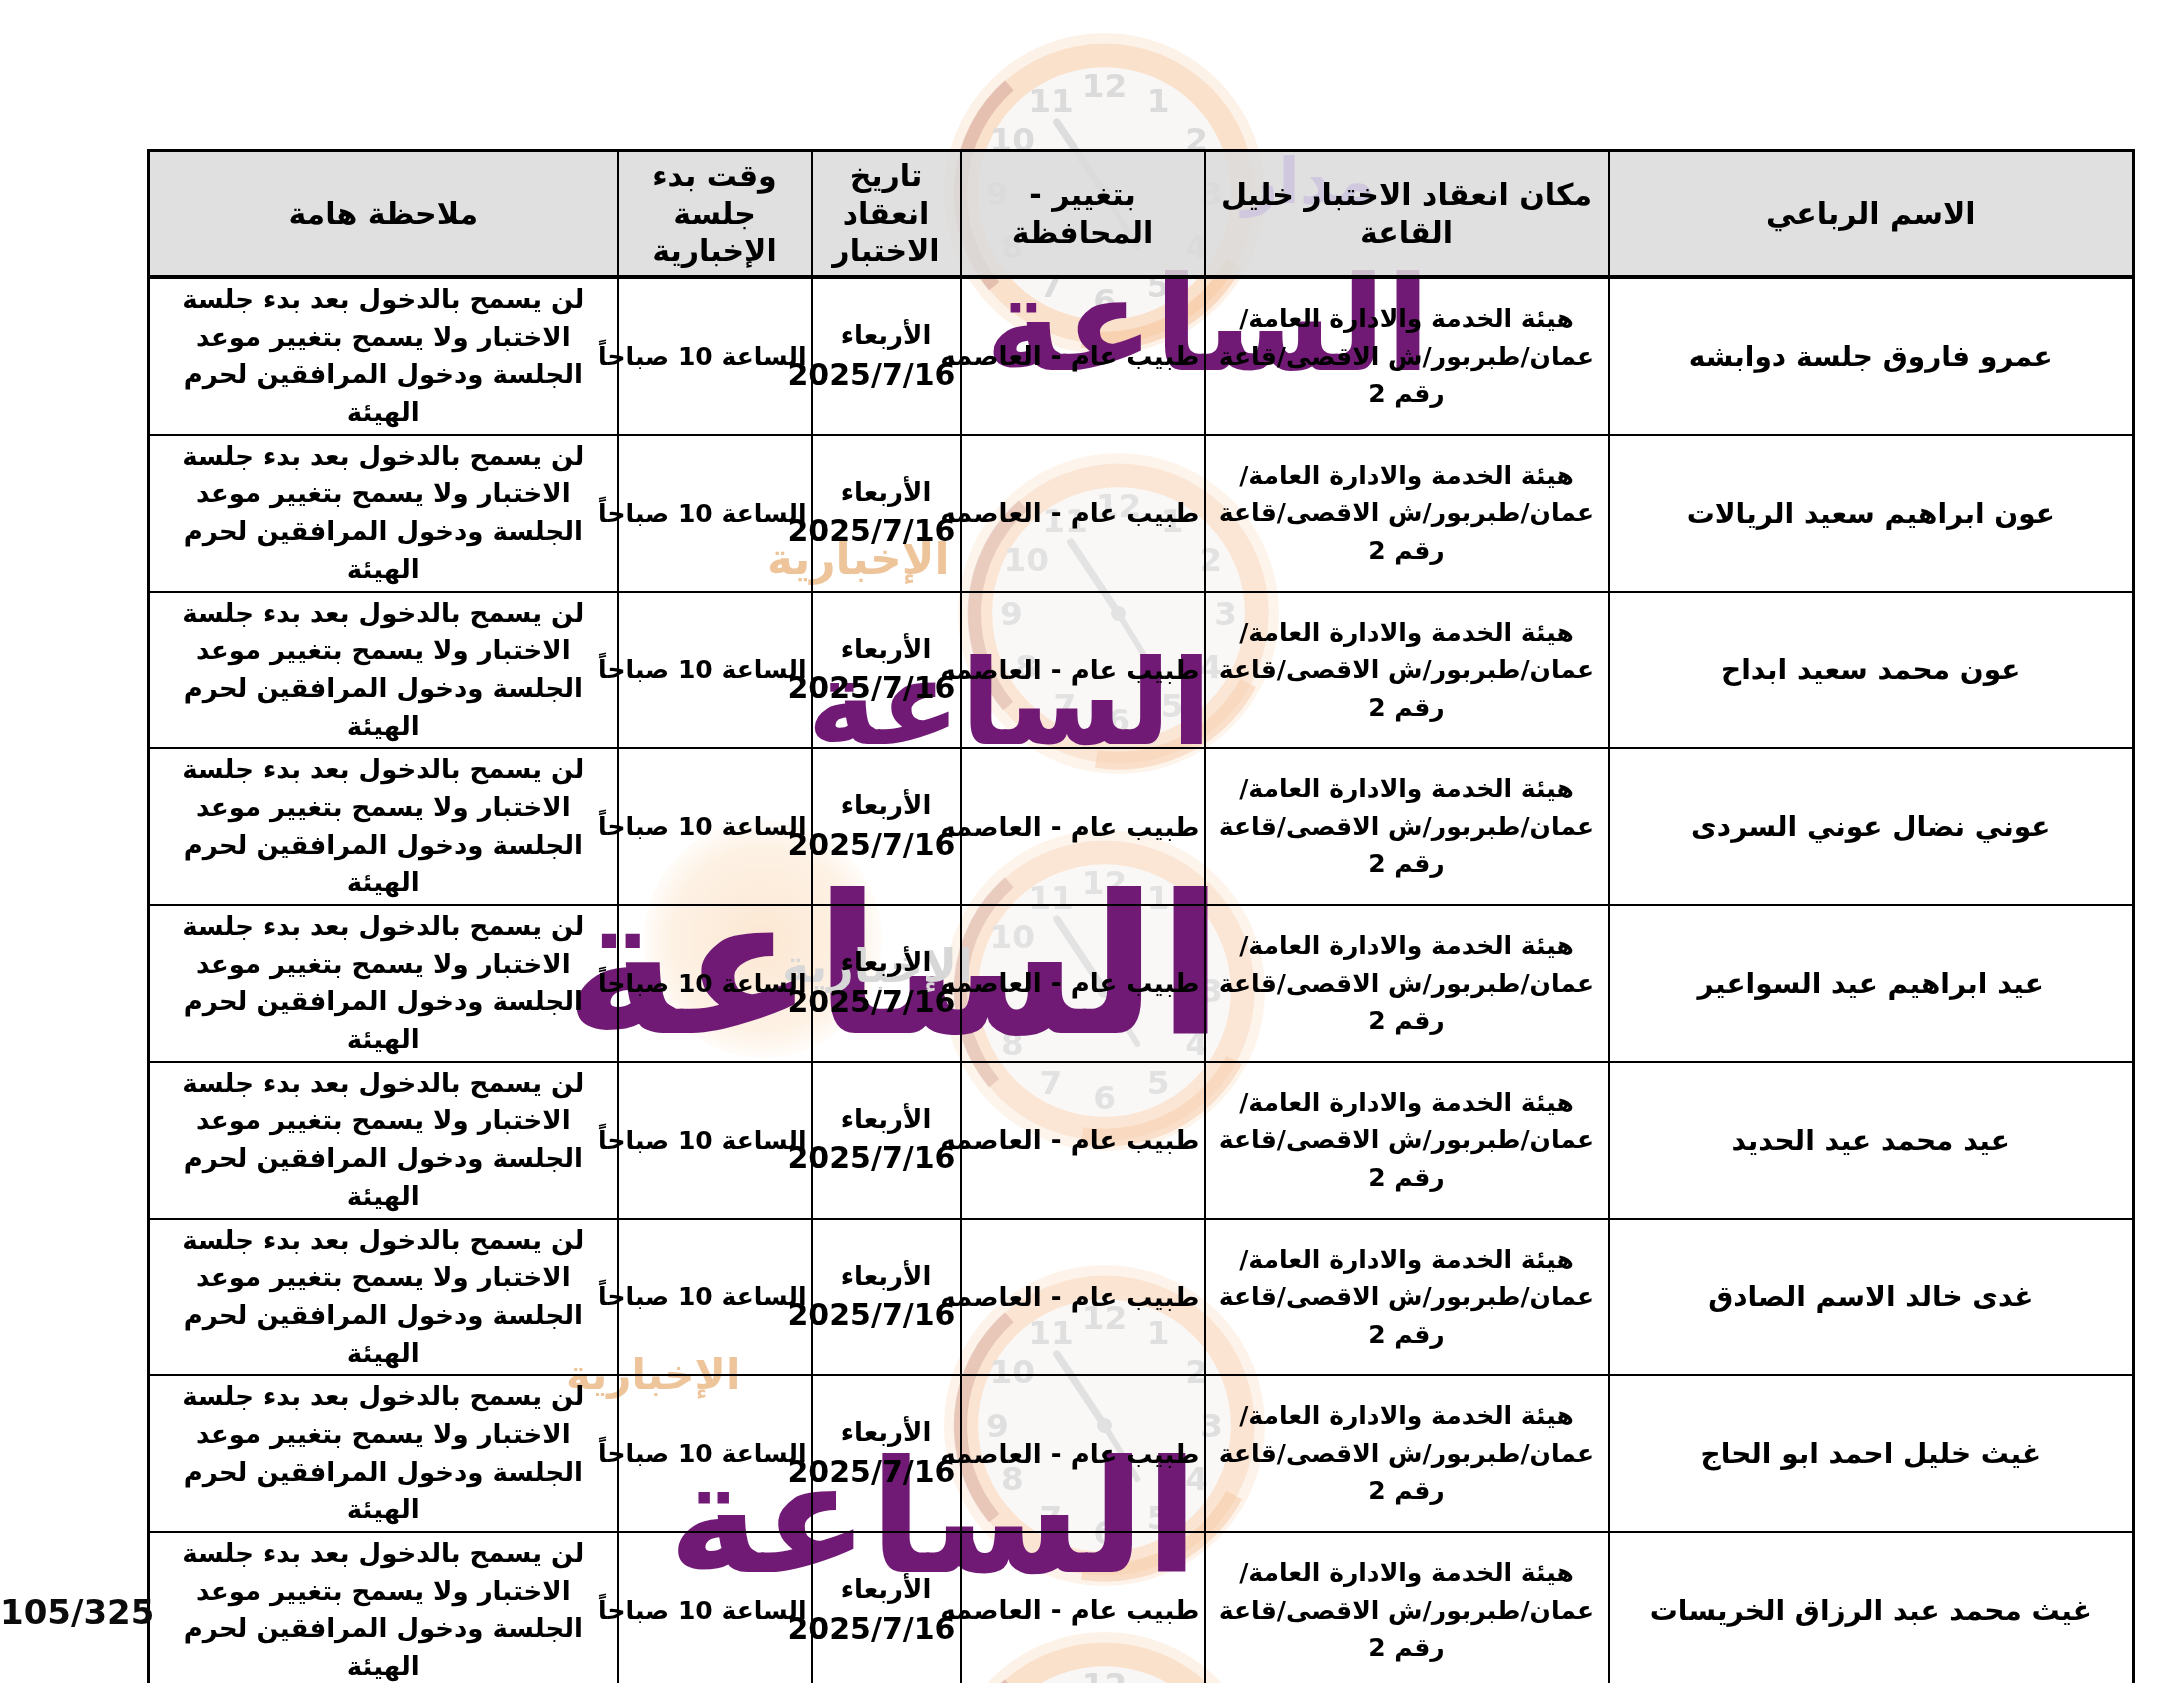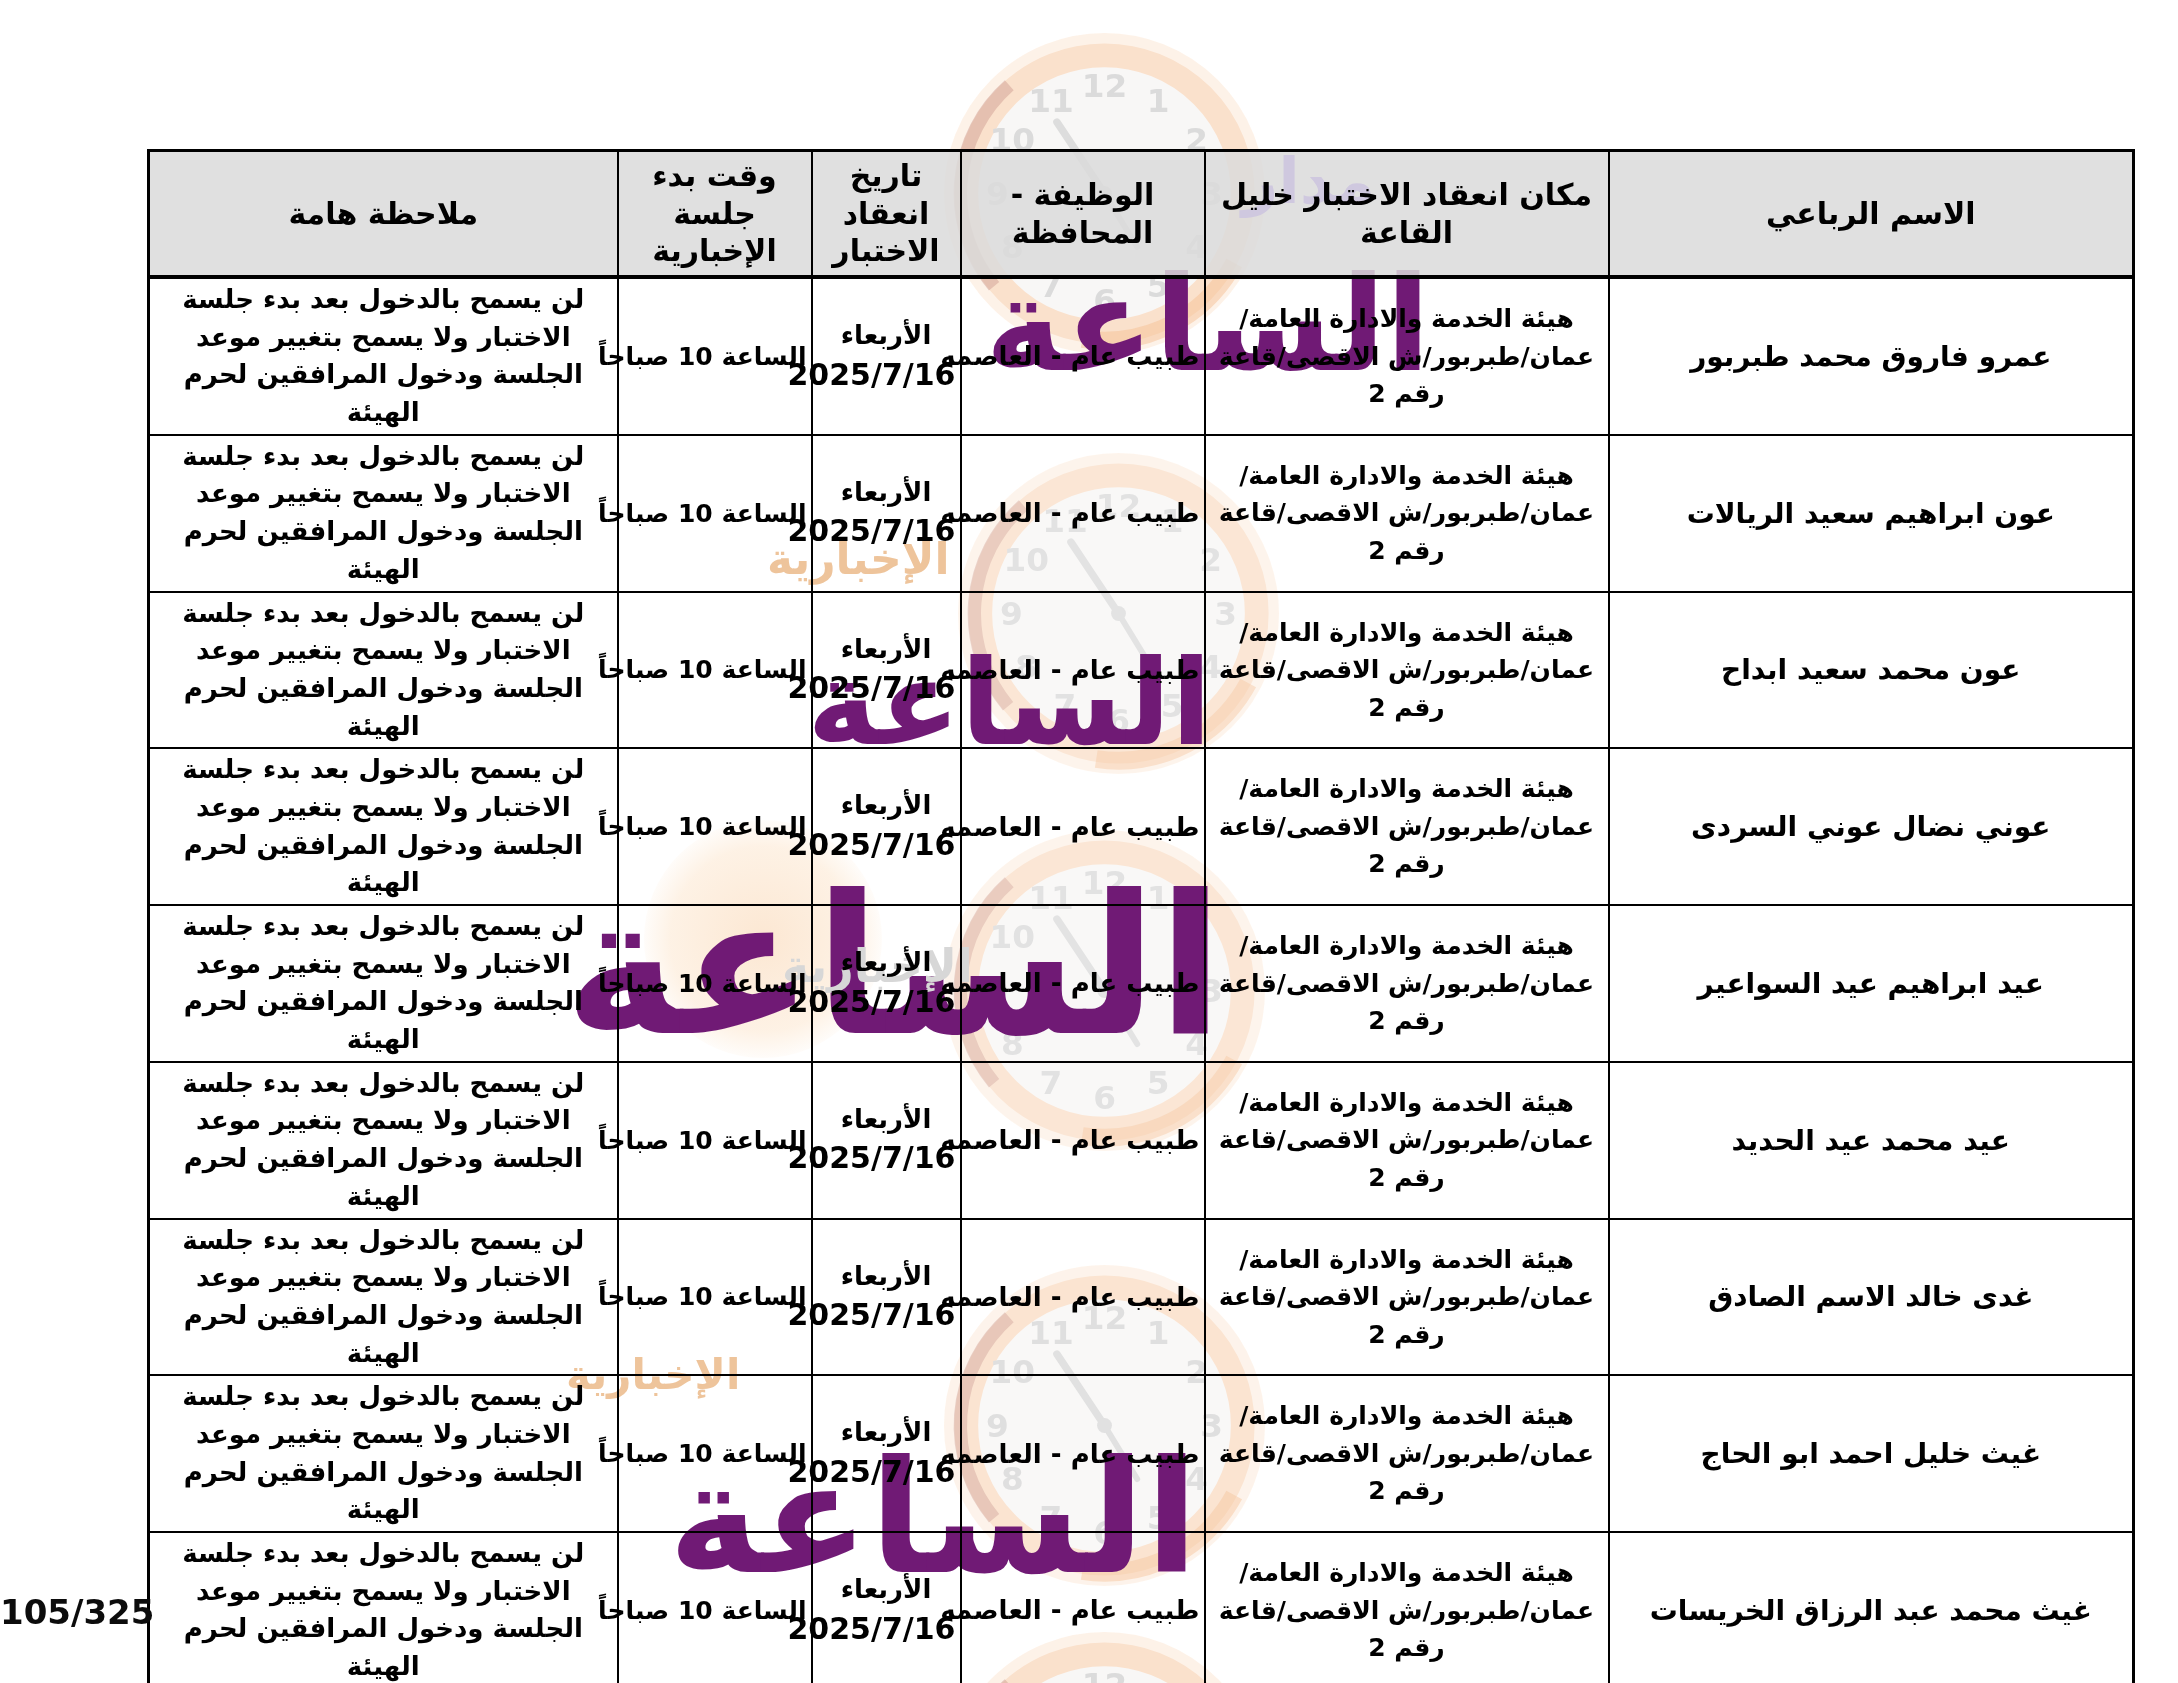--- a/index.html
+++ b/index.html
@@ -142,29 +142,29 @@
           <col style="width:404px">
           <col style="width:244px">
         <col style="width:149px">
           <col style="width:194px">
           <col style="width:469px">
       </colgroup>
       <thead>
         <tr>
           <th>الاسم الرباعي</th>
           <th>مكان انعقاد الاختبار خليل القاعة</th>
-          <th>الوظيفة - المحافظة</th>
+          <th>بتغيير - المحافظة</th>
           <th>تاريخ انعقاد الاختبار</th>
           <th>وقت بدء جلسة الإخبارية</th>
           <th>ملاحظة هامة</th>
         </tr>
       </thead>
       <tbody>
         <tr>
-          <td class="c-name">عمرو فاروق محمد طبربور</td>
+          <td class="c-name">عمرو فاروق جلسة دوابشه</td>
           <td class="c-loc">هيئة الخدمة والادارة العامة/عمان/طبربور/ش الاقصى/قاعة رقم 2</td>
           <td class="c-job">طبيب عام - العاصمه</td>
           <td class="c-date"><span>الأربعاء</span><br><span class="date-num" dir="ltr">2025/7/16</span></td>
           <td class="c-time">الساعة 10 صباحاً</td>
           <td class="c-note">لن يسمح بالدخول بعد بدء جلسة الاختبار ولا يسمح بتغيير موعد الجلسة ودخول المرافقين لحرم الهيئة</td>
         </tr>
         <tr>
           <td class="c-name">عون ابراهيم سعيد الريالات</td>
           <td class="c-loc">هيئة الخدمة والادارة العامة/عمان/طبربور/ش الاقصى/قاعة رقم 2</td>
           <td class="c-job">طبيب عام - العاصمه</td>

